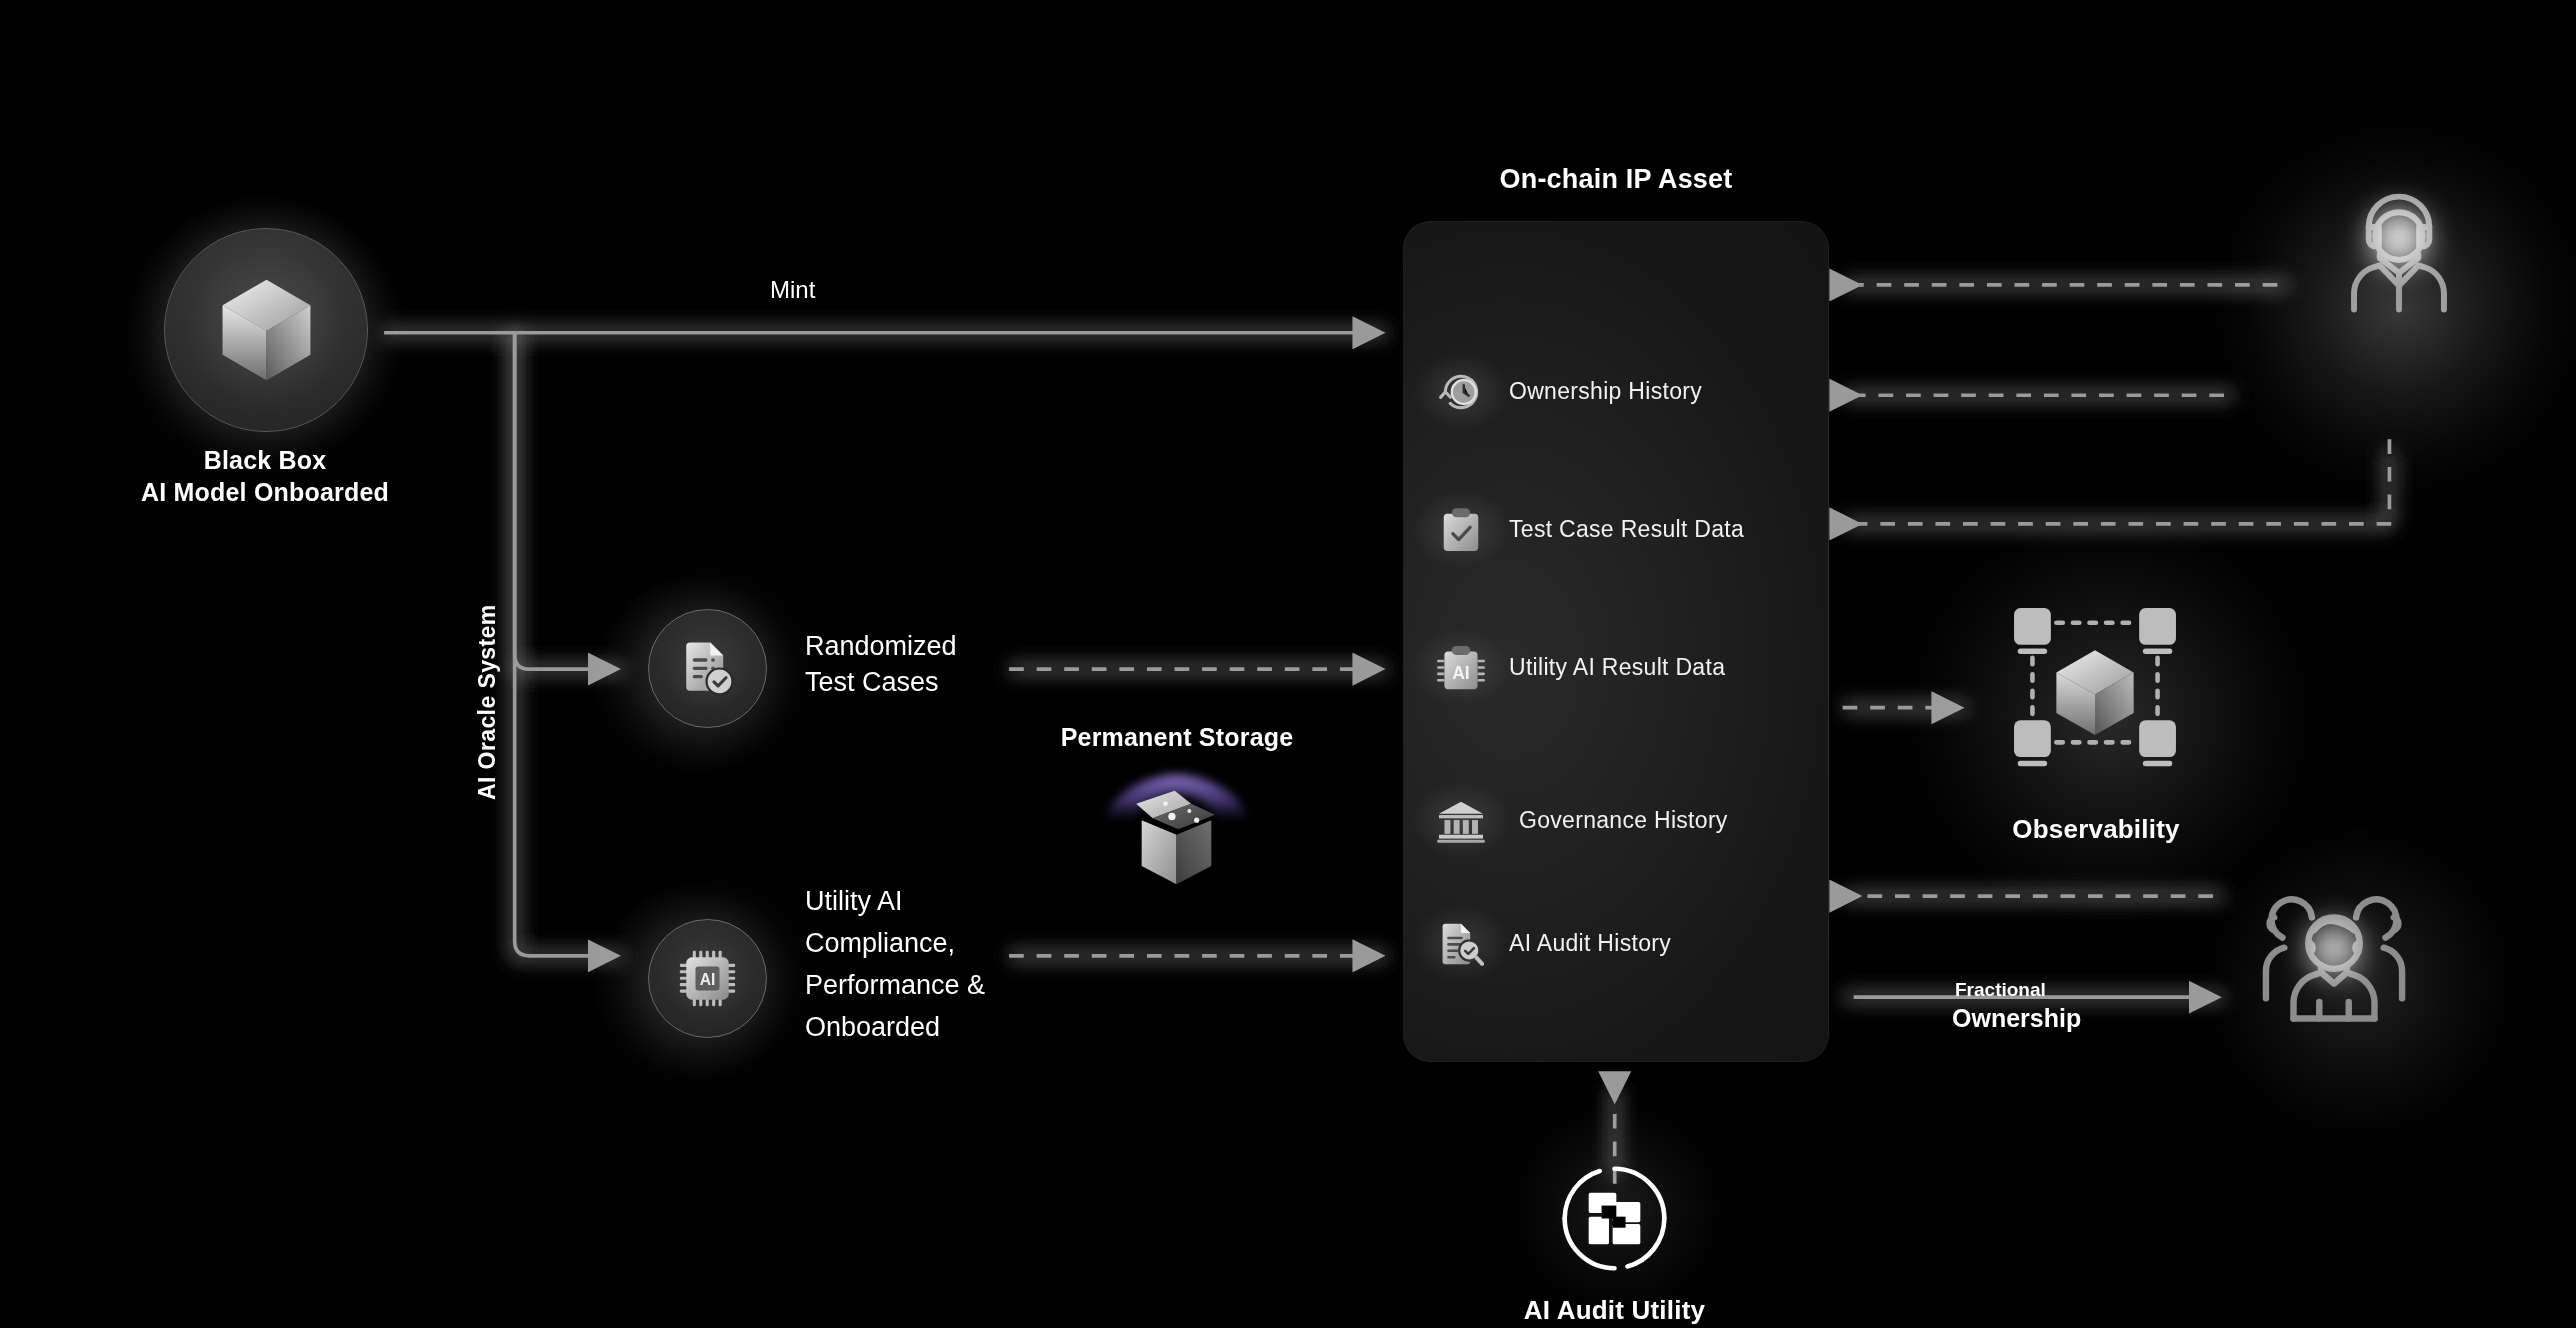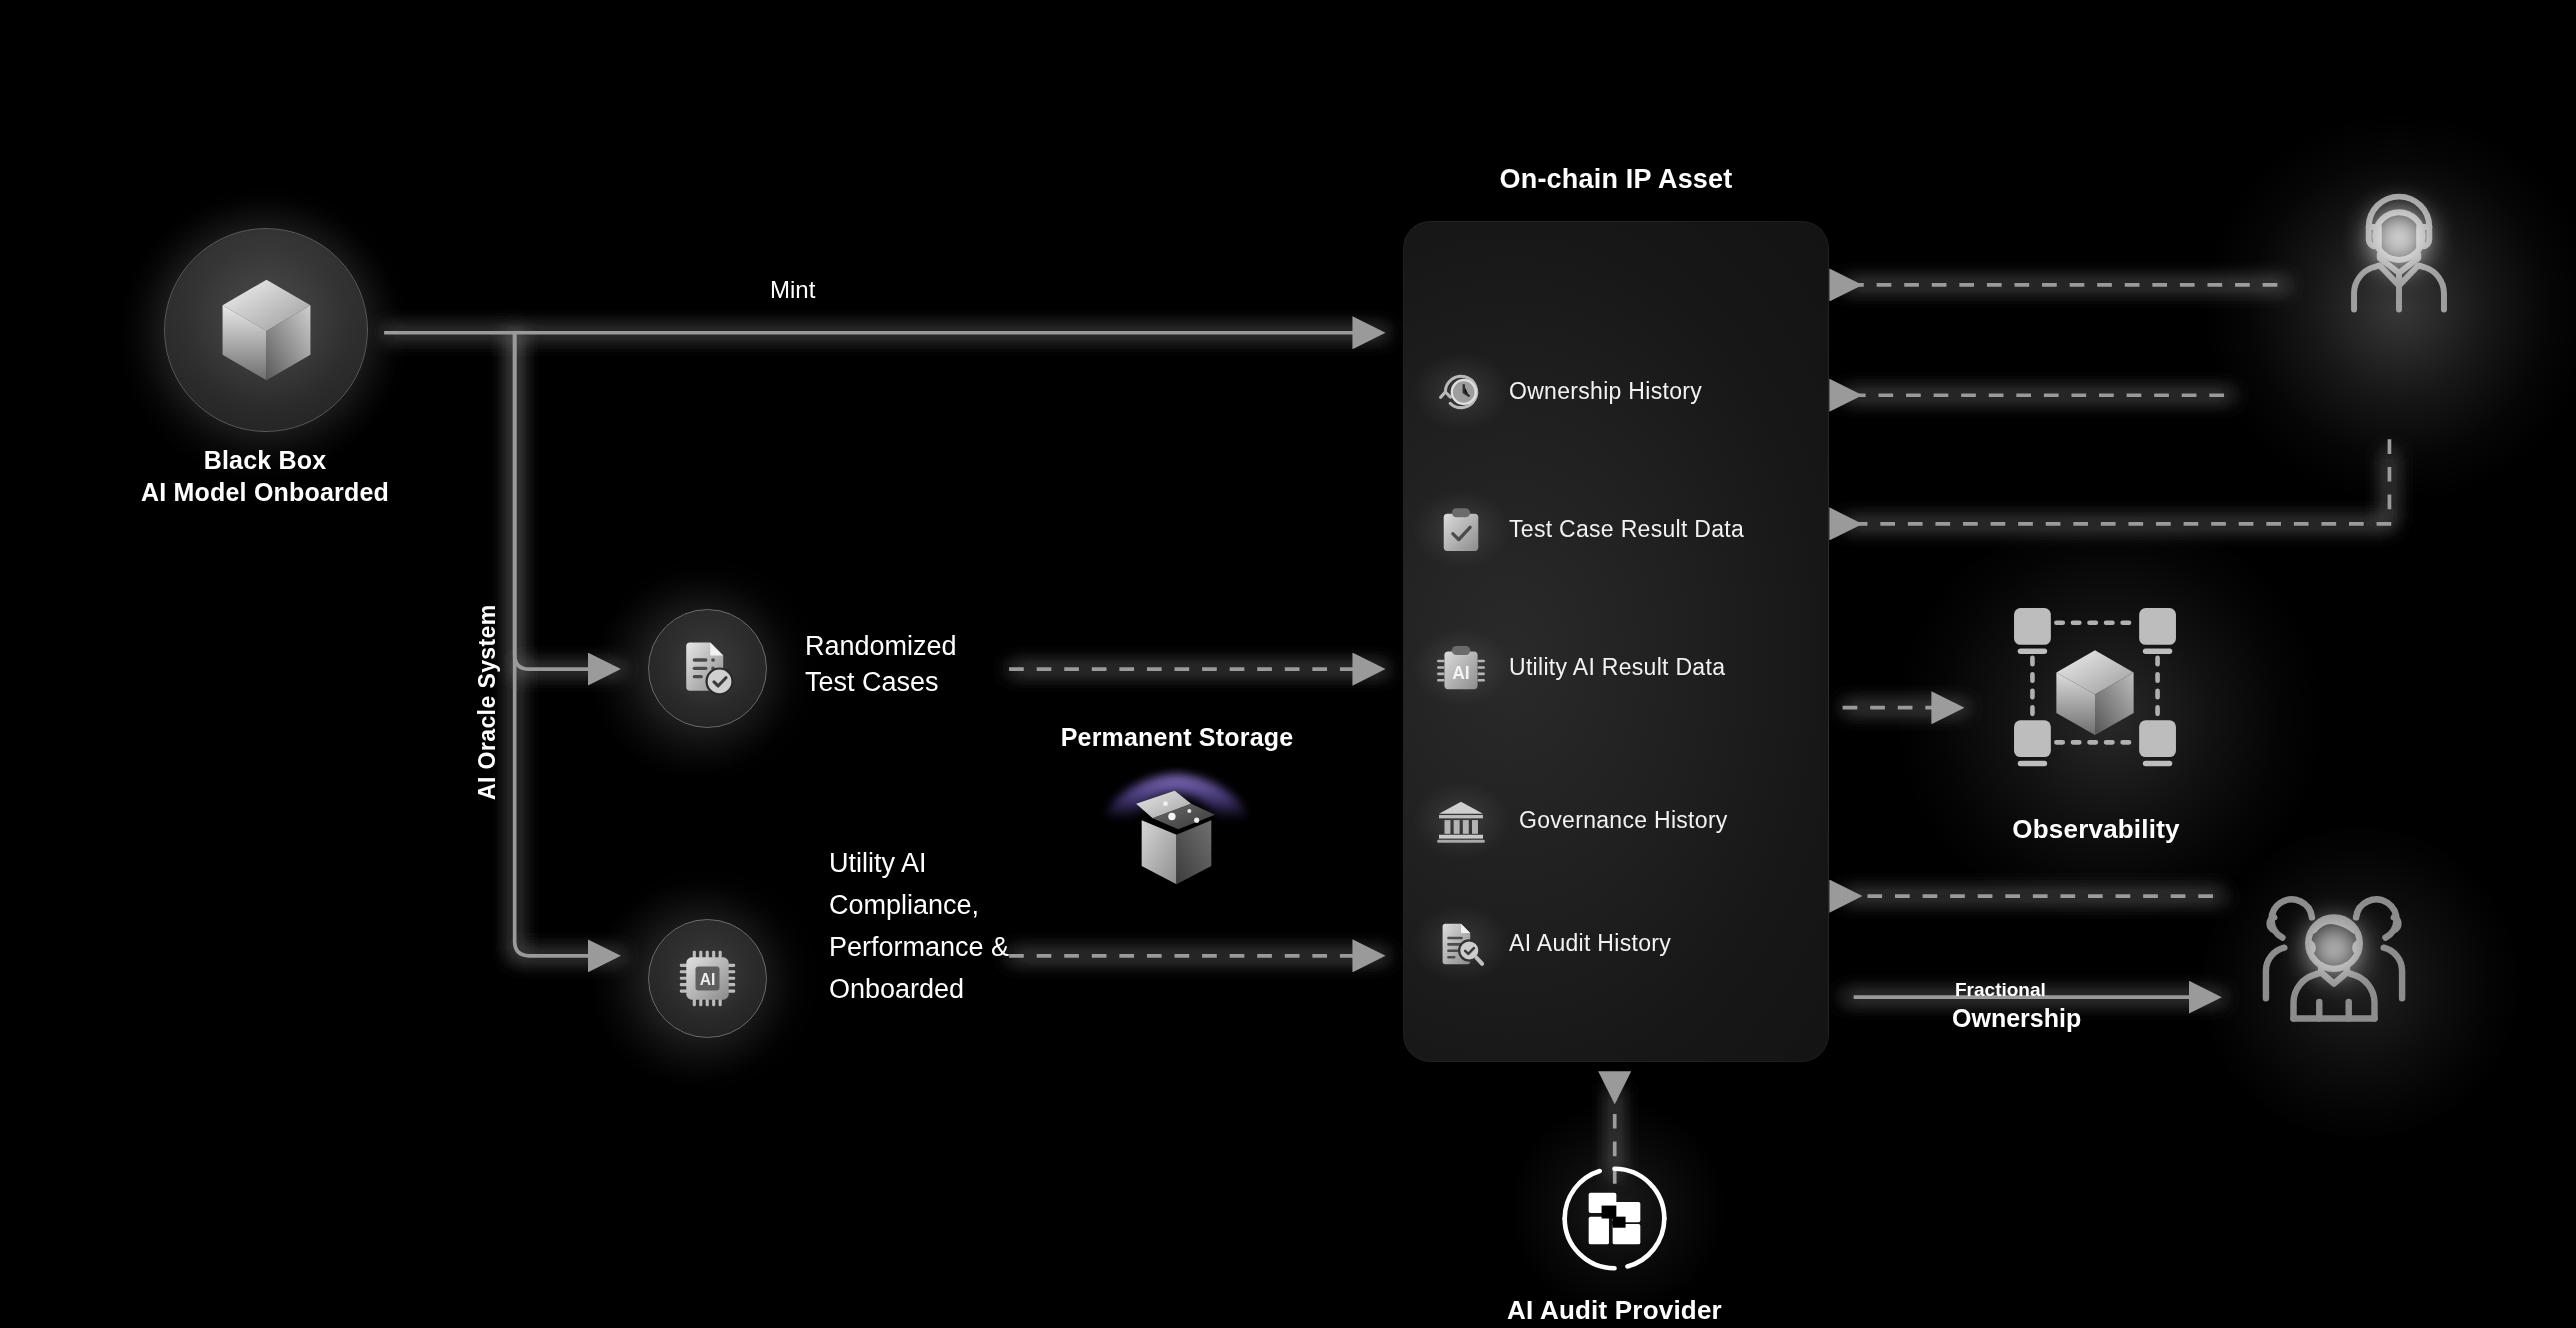--- a/index.html
+++ b/index.html
@@ -285,21 +285,21 @@
         <rect x="54" y="23" width="8" height="3.4" rx="1.2"></rect>
         <rect x="54" y="30" width="8" height="3.4" rx="1.2"></rect>
         <rect x="54" y="37" width="8" height="3.4" rx="1.2"></rect>
         <rect x="54" y="44" width="8" height="3.4" rx="1.2"></rect>
       </g>
       <rect x="9" y="9" width="46" height="46" rx="6" fill="url(#chg)"></rect>
       <rect x="19" y="19" width="26" height="26" rx="3" fill="#5e5e5e"></rect>
       <text x="32" y="39" font-family="'Liberation Sans',sans-serif" font-size="17" font-weight="700" text-anchor="middle" fill="#ececec">AI</text>
     </svg>
   </div>
-  <div class="abs label-plain" style="left:805px;top:843px;width:303px;font-size:27px;line-height:1.55;margin-left:24px;">
+  <div class="abs label-plain" style="left:805px;top:881px;width:303px;font-size:27px;line-height:1.55;">
     <div>Utility AI</div>
     <div>Compliance,</div>
     <div>Performance &amp;</div>
     <div>Onboarded</div>
   </div>
 
   <div class="abs label-bold" style="left:993px;top:721px;width:368px;font-size:25px;">Permanent Storage</div>
   <div class="abs" style="left:1094px;top:763px;width:165px;height:129px;">
     <svg width="165" height="129" viewBox="0 0 180 140">
       <defs>
@@ -550,16 +550,16 @@
         <rect x="56" y="40" width="30" height="22" rx="2"></rect>
         <rect x="30" y="56" width="22" height="30" rx="2"></rect>
         <rect x="56" y="64" width="30" height="22" rx="2"></rect>
       </g>
       <g fill="#000000">
         <rect x="44" y="44" width="16" height="14"></rect>
         <rect x="56" y="56" width="14" height="12"></rect>
       </g>
     </svg>
   </div>
-  <div class="abs label-bold" style="left:1449px;top:1294px;width:331px;font-size:26px;">AI Audit Provider</div>
+  <div class="abs label-bold" style="left:1449px;top:1294px;width:331px;font-size:26px;">AI Audit Utility</div>
 
 </div>
 
 
 </body></html>

